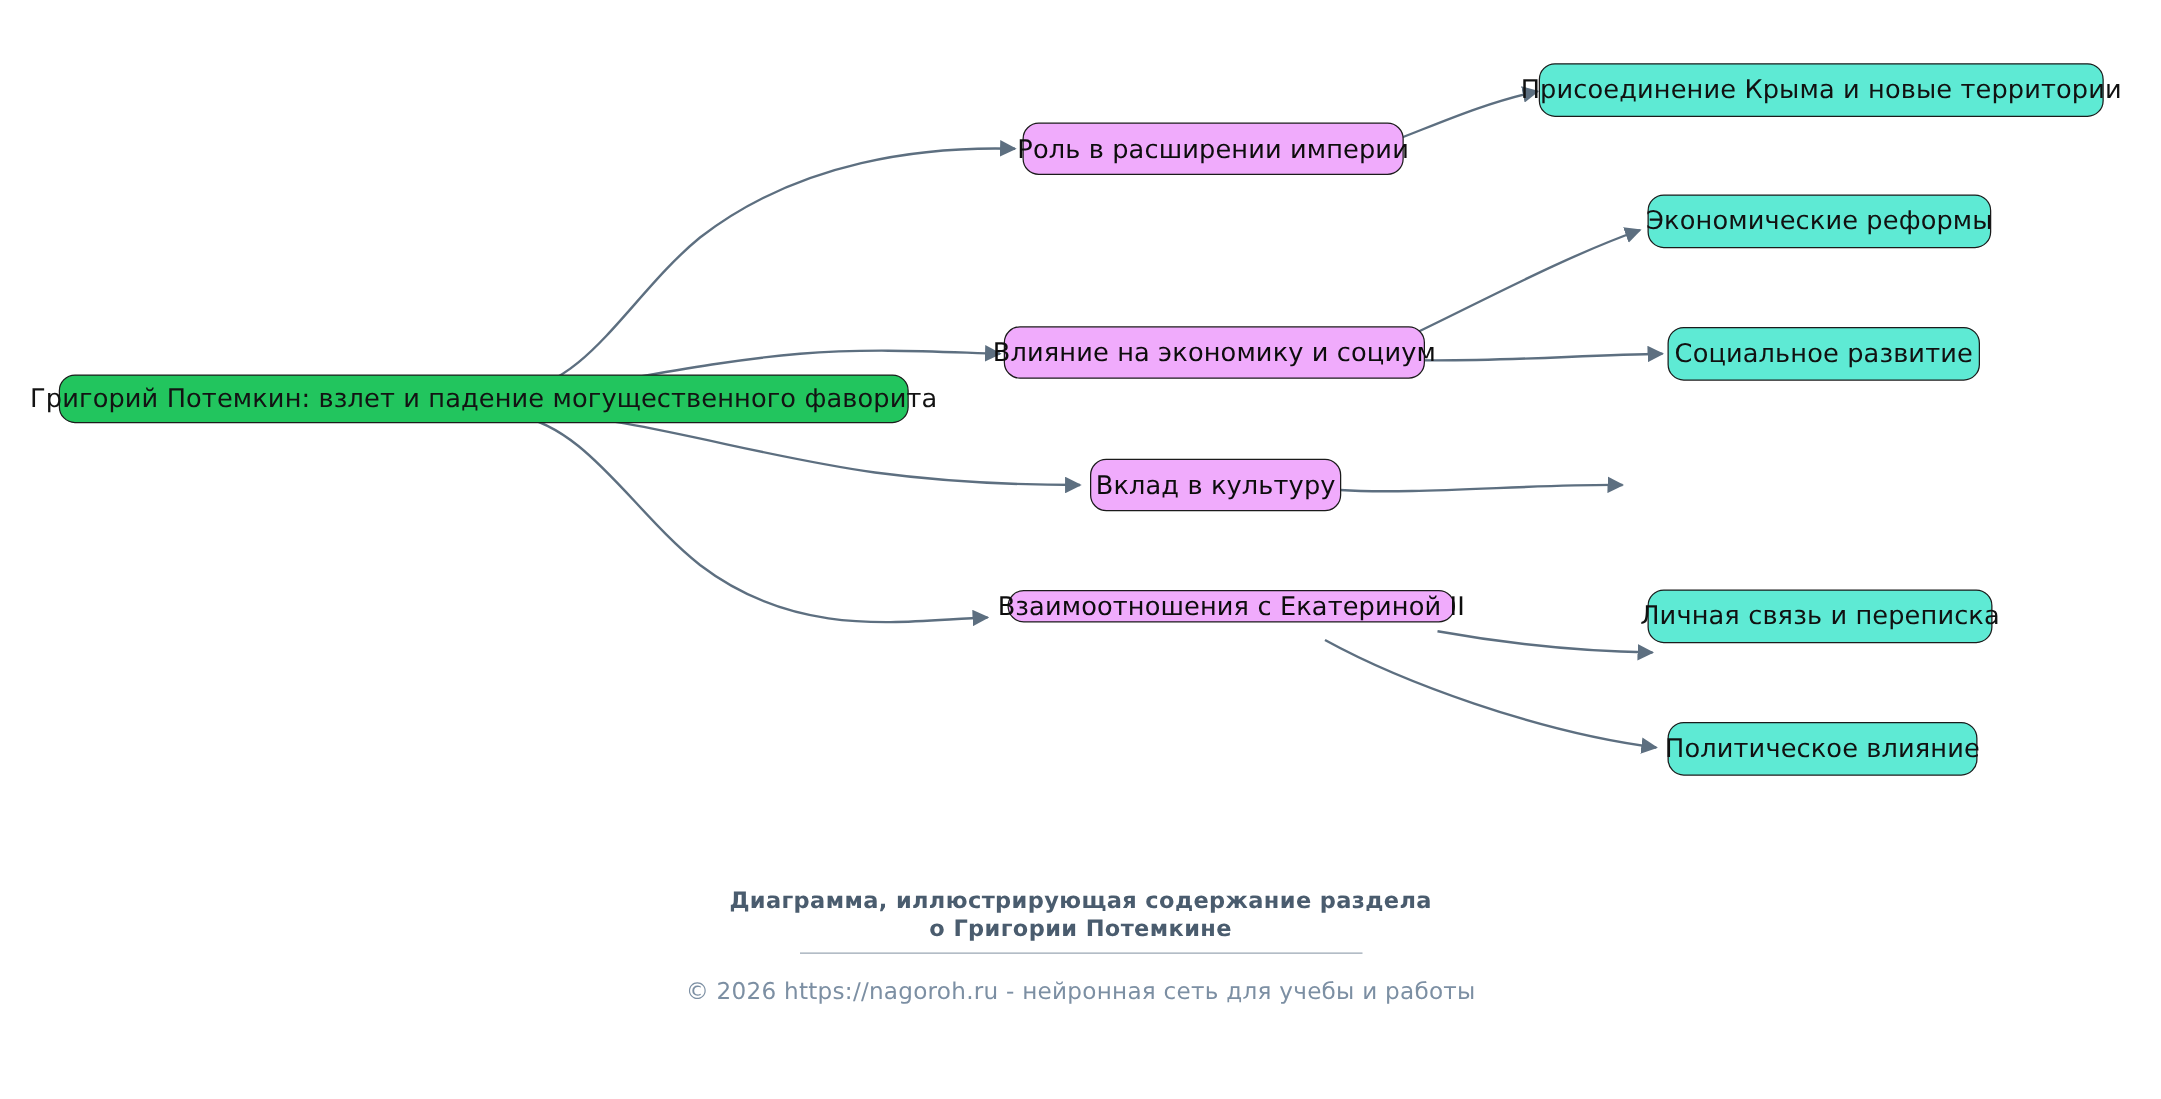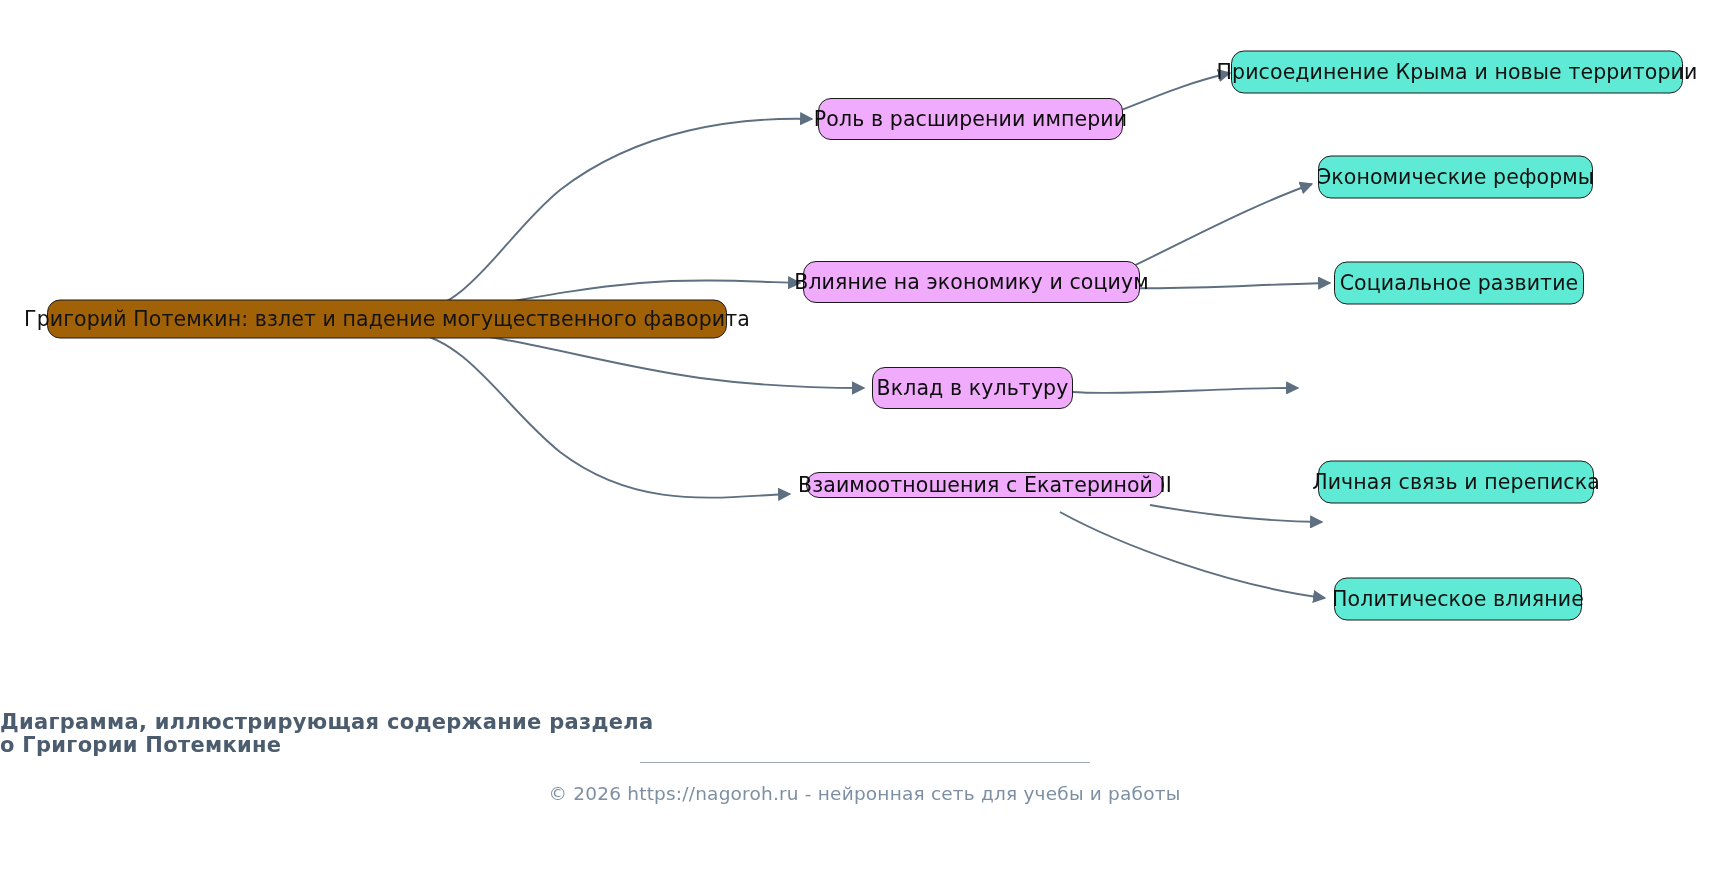--- a/index.html
+++ b/index.html
@@ -31,21 +31,21 @@
     box-sizing: border-box;
     display: flex;
     align-items: center;
     justify-content: center;
     border-radius: 13px;
     white-space: nowrap;
     line-height: 1;
     letter-spacing: 0.1px;
   }
   .node-root {
-    background: #a16207;
+    background: #22c55e;
     border: 1.6px solid #1b1b1b;
     color: #131313;
     font-size: 20.5px;
     padding: 0 14px;
   }
   .node-branch {
     background: #f0abfc;
     border: 1.6px solid #1b1b1b;
     color: #0d0d0d;
     font-size: 20.5px;
@@ -55,23 +55,24 @@
     background: #5eead4;
     border: 1.7px solid #1b1b1b;
     color: #111111;
     font-size: 20.5px;
     padding: 0 16px;
   }
   .caption {
     position: absolute;
     left: 0;
     width: 1729px;
+    text-align: center;
     color: #4a5c6e;
     font-weight: bold;
-    font-size: 21px;
+    font-size: 18px;
     line-height: 1.32;
     letter-spacing: 0.3px;
   }
   .caption-rule {
     position: absolute;
     left: 50%;
     transform: translateX(-50%);
     width: 450px;
     height: 0;
     border-top: 1.4px solid #9aa7b4;
@@ -125,21 +126,21 @@
 
   <div class="node node-branch" style="left:794px; top:493px; width:358px; height:26px; transform:translateY(-21px);margin-left:12px;">Взаимоотношения с Екатериной II</div>
 
   <div class="node node-leaf" style="left:1231px; top:72px; width:452px; height:43px; transform:translateY(-21.5px);">Присоединение Крыма и новые территории</div>
 
   <div class="node node-leaf" style="left:1318px; top:177px; width:275px; height:43px; transform:translateY(-21.5px);">Экономические реформы</div>
 
   <div class="node node-leaf" style="left:1334px; top:283px; width:250px; height:43px; transform:translateY(-21.5px);">Социальное развитие</div>
 
 
-  <div class="node node-leaf" style="left:1318px; top:482px; width:276px; height:43px; transform:translateY(-21.5px);">Личная связь и переписка</div>
+  <div class="node node-leaf" style="left:1318px; top:493px; width:276px; height:43px; transform:translateY(-21.5px);">Личная связь и переписка</div>
 
   <div class="node node-leaf" style="left:1334px; top:599px; width:248px; height:43px; transform:translateY(-21.5px);">Политическое влияние</div>
 
   <div class="caption" style="top:709px;">Диаграмма, иллюстрирующая содержание раздела</div>
   <div class="caption" style="top:732px;">о Григории Потемкине</div>
   <div class="caption-rule" style="top:762px;"></div>
 
   <div class="footer" style="top:783px;">© 2026 https://nagoroh.ru - нейронная сеть для учебы и работы</div>
 
 </div>

